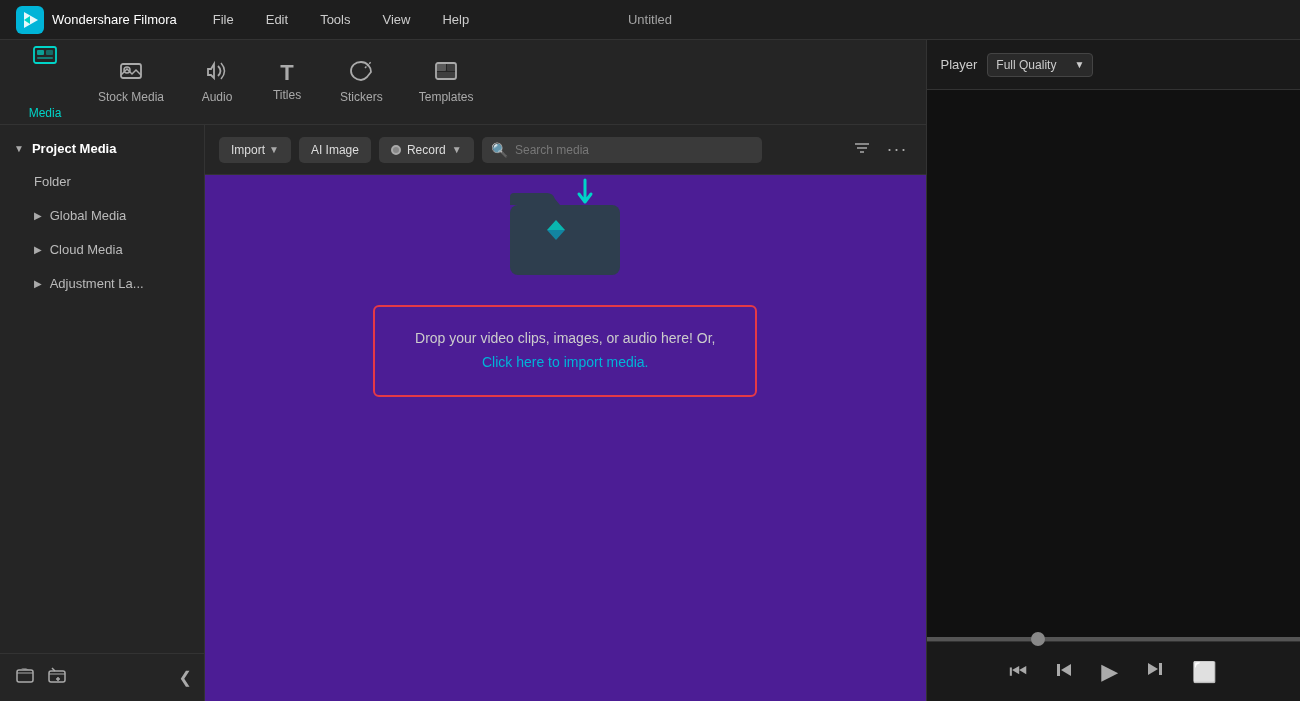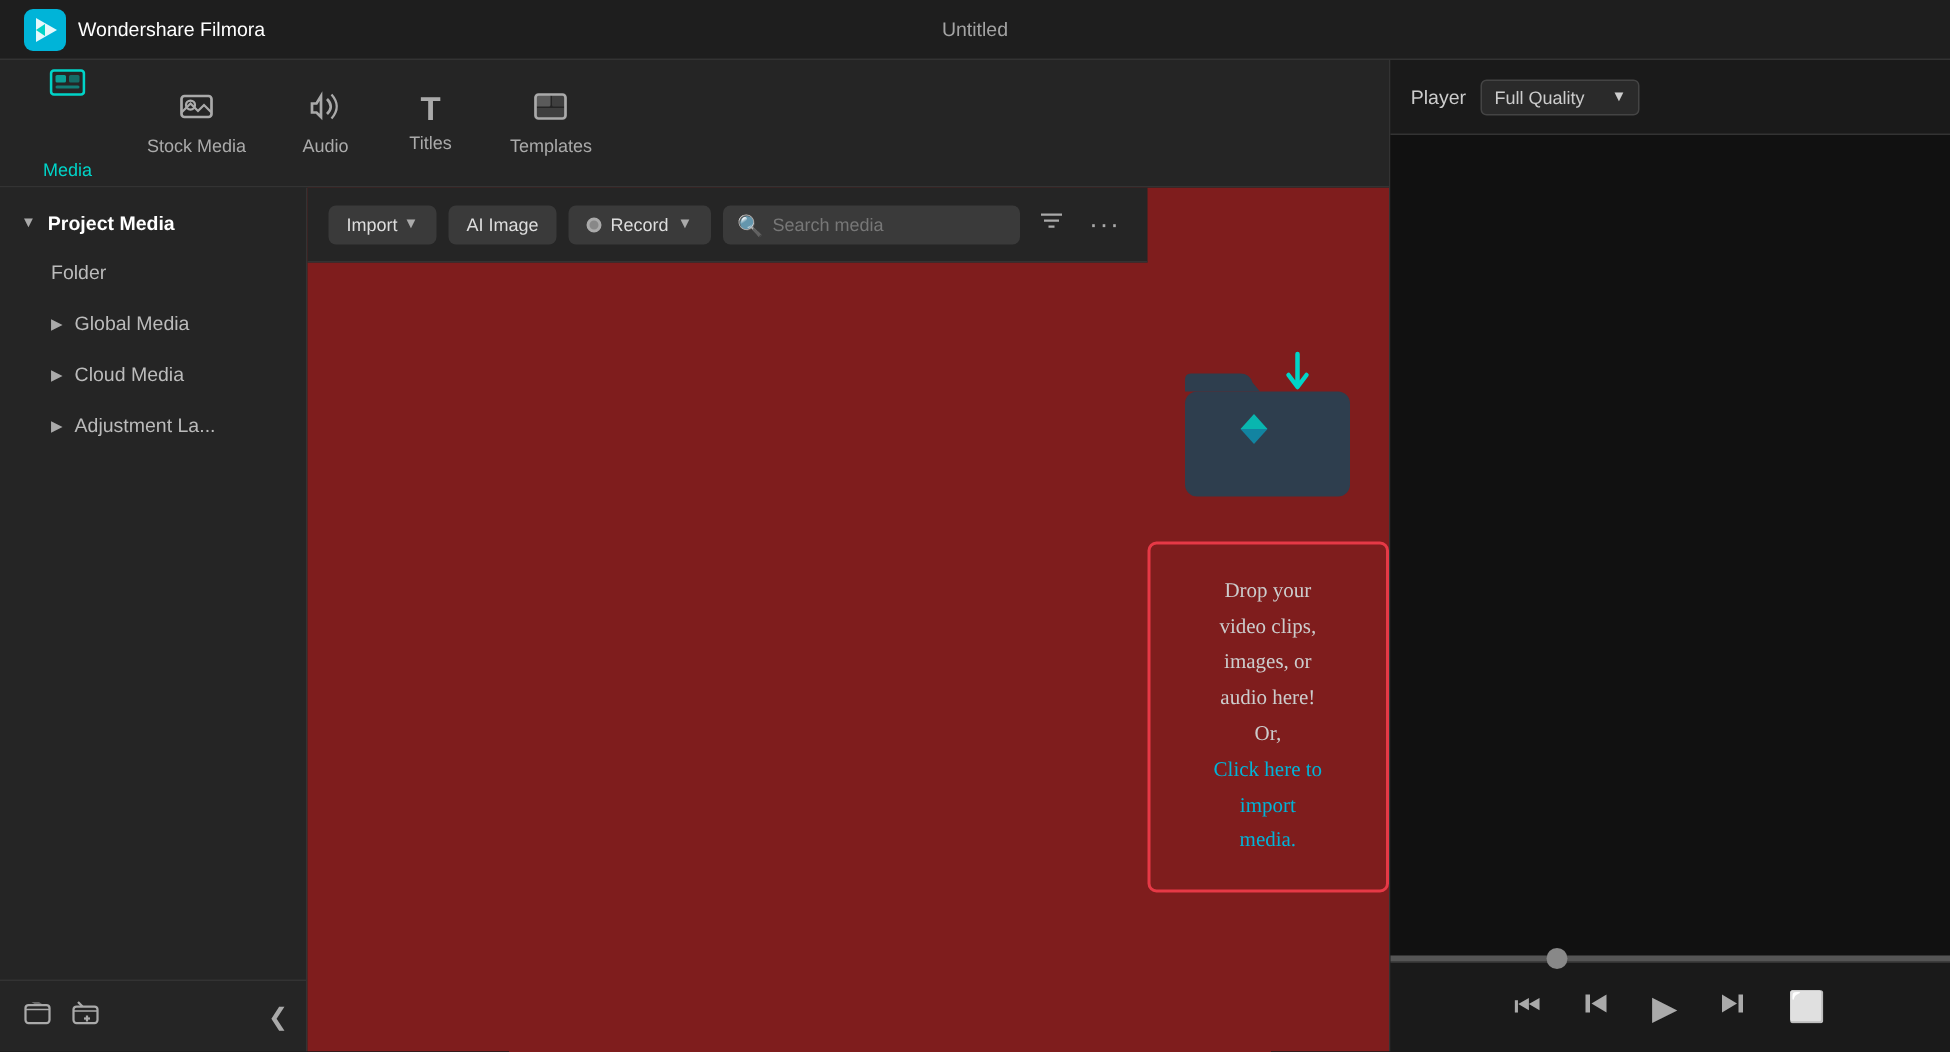--- a/index.html
+++ b/index.html
@@ -138,22 +138,23 @@
       background: none;
       border: none;
       color: #aaa;
       font-size: 16px;
       cursor: pointer;
     }
 
     
     #media-panel {
       flex: 1;
-      background: #7f1d1d;
-      display: flex;
+      background: #4c1d95;
+      display: flex;
+      flex-direction: column;
       position: relative;
     }
     #media-toolbar {
       height: 50px;
       background: #252525;
       display: flex;
       align-items: center;
       padding: 0 14px;
       gap: 8px;
       border-bottom: 1px solid #333;
@@ -220,23 +221,22 @@
       padding: 4px;
       border-radius: 3px;
     }
 
     
     #drop-zone {
       flex: 1;
       display: flex;
       flex-direction: column;
       align-items: center;
-      justify-content: center;
+      justify-content: flex-start;
       gap: 20px;
-      font-family: Liberation Serif, serif;
     }
     #folder-illustration {
       width: 120px;
       height: 110px;
       position: relative;
     }
     #drop-message {
       border: 2px solid #e63946;
       border-radius: 6px;
       padding: 20px 40px;
@@ -332,20 +332,27 @@
 <div id="title-bar">
 
   <div style="width:28px;height:28px;margin-right:8px;">
     <svg viewBox="0 0 28 28" width="28" height="28">
       <rect width="28" height="28" rx="6" fill="#00b4d8"></rect>
       <polygon points="8,6 22,14 8,22" fill="white" opacity="0.9"></polygon>
       <polygon points="14,10 14,18 8,14" fill="#00d4c8"></polygon>
     </svg>
   </div>
   <span style="color:#fff;font-size:13px;font-weight:500;margin-right:30px;">Wondershare Filmora</span>
+  <div id="menu-bar" style="display:flex;gap:20px;flex:1;">
+    <span class="menu-item">File</span>
+    <span class="menu-item">Edit</span>
+    <span class="menu-item">Tools</span>
+    <span class="menu-item">View</span>
+    <span class="menu-item">Help</span>
+  </div>
   <span style="color:#a3a3a3;font-size:13px;position:absolute;left:50%;transform:translateX(-50%);">Untitled</span>
 </div>
 
 <div id="main-layout">
 
   <div id="left-panel">
 
     <div id="tab-bar">
 
       <div class="tab-item active">
@@ -382,20 +389,29 @@
         <span>Audio</span>
       </div>
 
       <div class="tab-item">
         <span class="tab-icon" style="font-size:22px;font-weight:bold;color:#aaa;">T</span>
         <span>Titles</span>
       </div>
 
 
 
+      <div class="tab-item">
+        <span class="tab-icon">
+          <svg width="24" height="22" viewBox="0 0 24 22">
+            <path d="M12 2 C6 2 2 6 2 11 C2 16 7 20 12 20 C14 20 16 19 18 17 L22 12 C22 7 18 2 12 2Z" fill="none" stroke="#aaa" stroke-width="1.8"></path>
+            <line x1="16" y1="8" x2="22" y2="2" stroke="#aaa" stroke-width="1.5" stroke-dasharray="2,1"></line>
+          </svg>
+        </span>
+        <span>Stickers</span>
+      </div>
 
       <div class="tab-item">
         <span class="tab-icon">
           <svg width="24" height="22" viewBox="0 0 24 22">
             <rect x="2" y="3" width="20" height="16" rx="2" fill="none" stroke="#aaa" stroke-width="1.8"></rect>
             <rect x="2" y="3" width="10" height="8" rx="1" fill="#aaa" opacity="0.4"></rect>
             <rect x="13" y="3" width="9" height="8" rx="1" fill="#aaa" opacity="0.2"></rect>
             <rect x="2" y="12" width="20" height="7" rx="1" fill="#aaa" opacity="0.2"></rect>
           </svg>
         </span>

